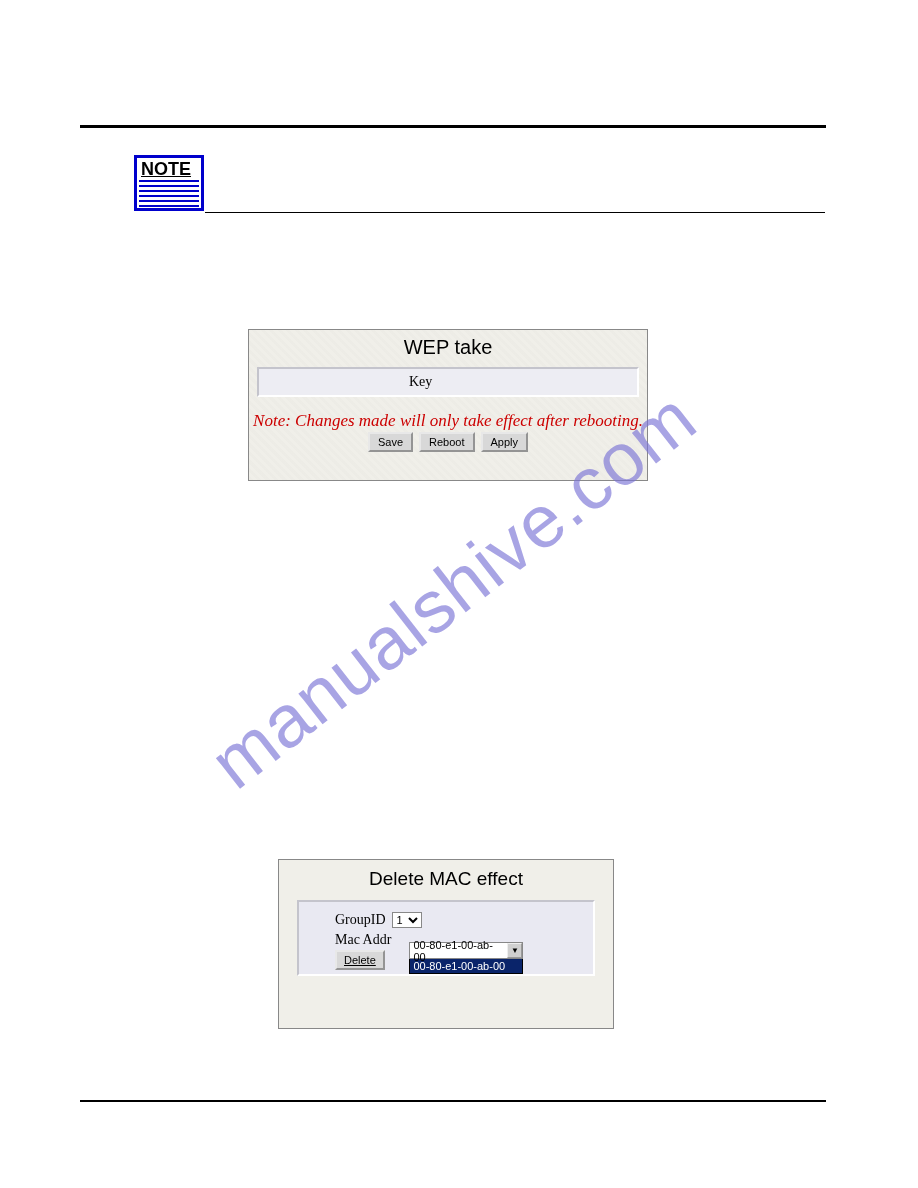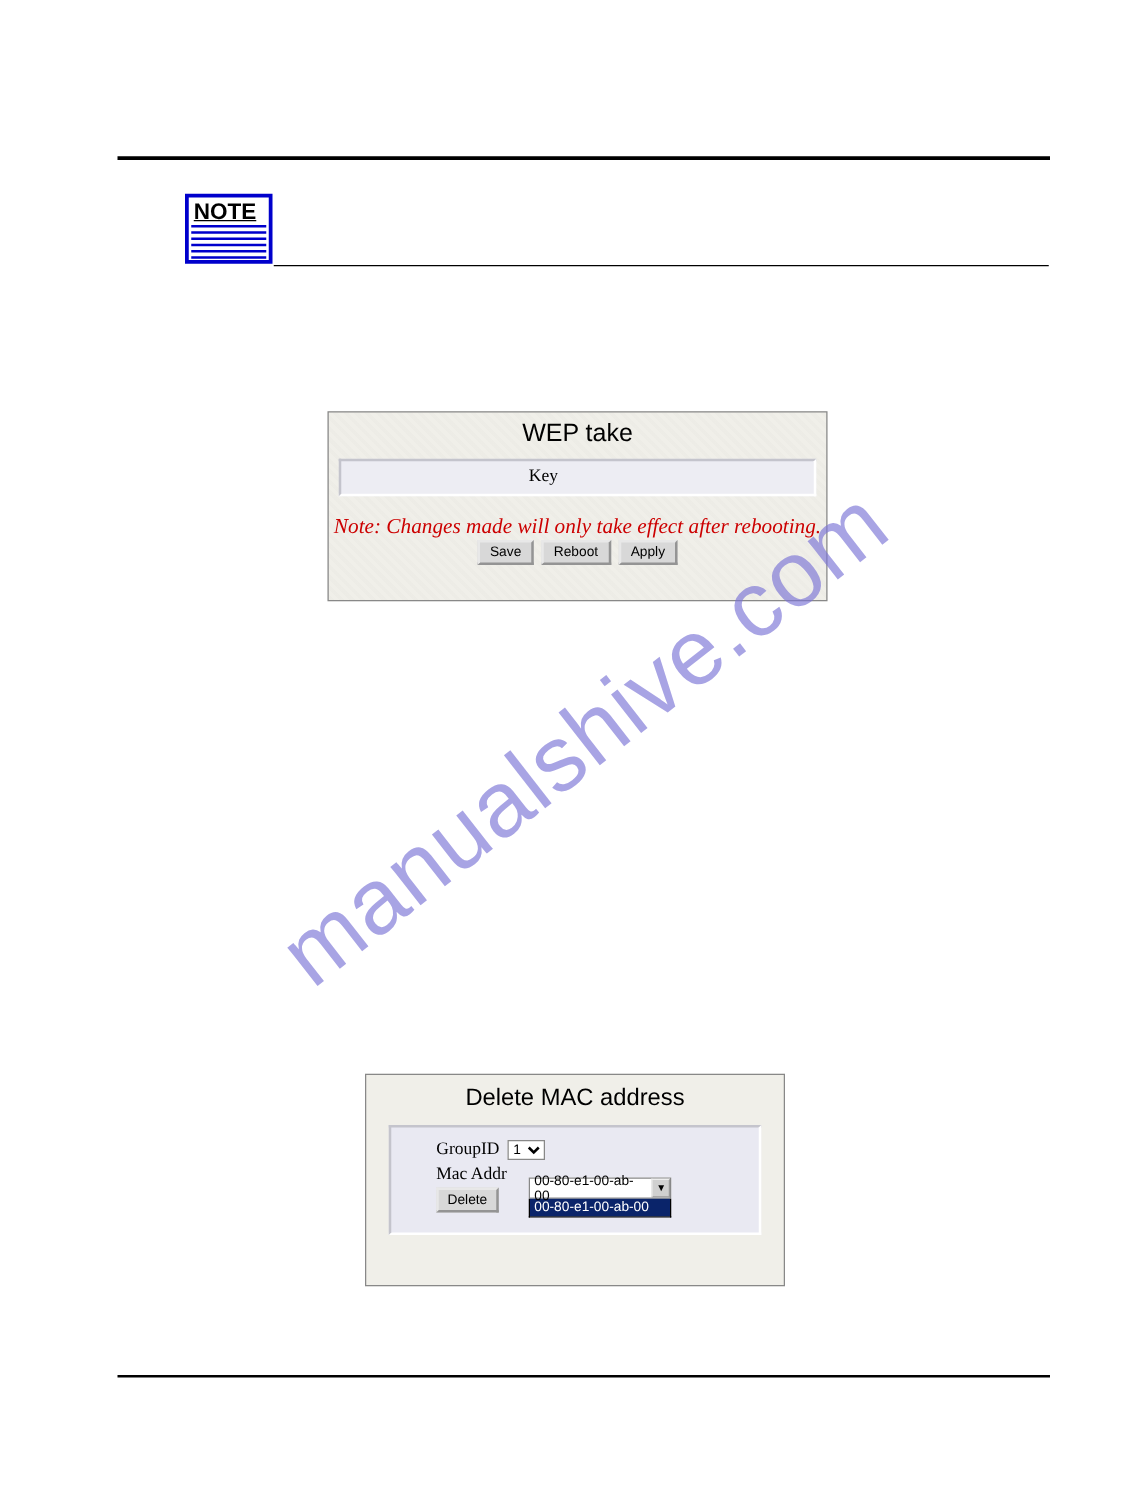--- a/index.html
+++ b/index.html
@@ -6,21 +6,21 @@
   body {
     width: 918px;
     height: 1188px;
     background: #fff;
     font-family: "Times New Roman", serif;
     position: relative;
     color: #000;
   }
   .page {
     position: absolute;
-    left: 94px;
+    left: 80px;
     top: 0;
     width: 746px;
     height: 1064px;
   }
   .hr-top {
     position: absolute;
     top: 125px;
     left: 0;
     width: 746px;
     height: 3px;
@@ -161,21 +161,21 @@
     font-family: Arial, sans-serif;
     font-size: 19px;
     padding: 8px 0 10px 0;
   }
   .mac-inner {
     margin: 0 18px;
     border: 2px solid #c4c4cc;
     border-right-color: #fff;
     border-bottom-color: #fff;
     background: #e9e9f2;
-    padding: 10px 36px 12px 36px;
+    padding: 10px 36px 0 36px;
   }
   .mac-row {
     display: flex;
     align-items: center;
     gap: 6px;
     margin-bottom: 4px;
   }
   .mac-row label {
     font-family: "Times New Roman", serif;
     font-size: 14px;
@@ -274,37 +274,37 @@
     </div>
     <div class="wep-note">Note: Changes made will only take effect after rebooting.</div>
     <div class="wep-buttons">
       <button>Save</button>
       <button>Reboot</button>
       <button>Apply</button>
     </div>
   </div>
 
   <div class="mac-panel">
-    <div class="mac-title">Delete MAC address</div>
+    <div class="mac-title">Delete MAC effect</div>
     <div class="mac-inner">
 
       <div class="mac-row">
         <label>GroupID</label>
         <select class="small-select">
           <option>1</option>
         </select>
       </div>
 
 
       <div class="delete-row">
         <div>
           <div class="mac-row" style="margin-bottom:0;">
             <label>Mac Addr</label>
           </div>
-          <div class="mac-row" style="margin-top:2px;">
+          <div class="mac-row" style="margin-top:2px;text-decoration:underline;">
             <button>Delete</button>
           </div>
         </div>
         <div class="mac-dropdown-open" style="margin-left:12px;">
           <div class="dd-top">
             <span>00-80-e1-00-ab-00</span>
             <div class="arrow">▼</div>
           </div>
           <div class="dd-list">
             <div class="opt sel">00-80-e1-00-ab-00</div>

